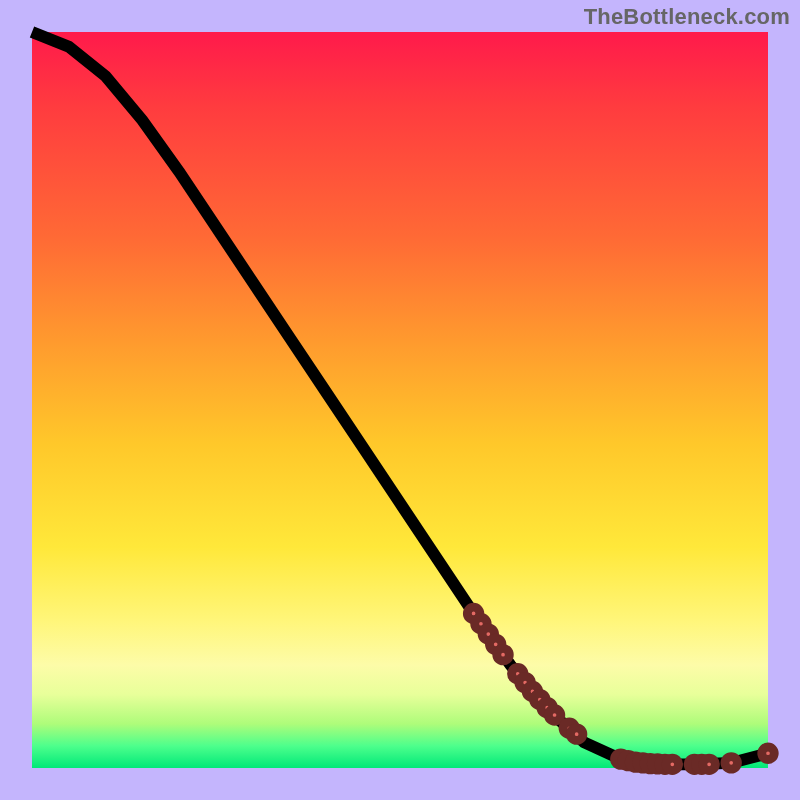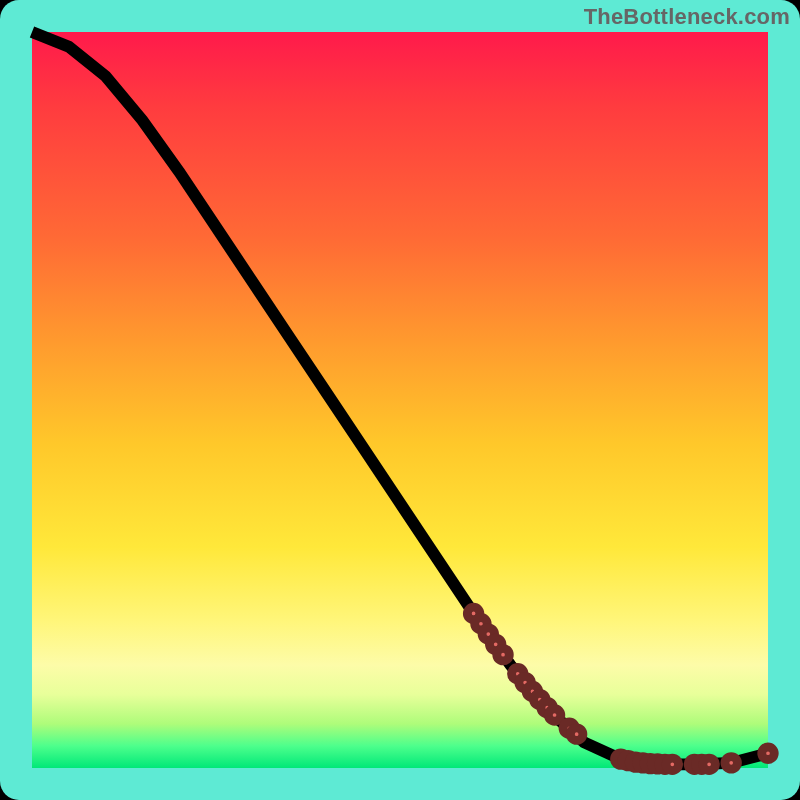--- a/index.html
+++ b/index.html
@@ -8,22 +8,21 @@
     width: 800px;
     height: 800px;
     background: #000;
     overflow: hidden;
     font-family: Arial, Helvetica, sans-serif;
   }
   .stage {
     position: relative;
     width: 800px;
     height: 800px;
-    background: #5eead4;
-    border-radius: 19px;
+    background: #c4b5fd;
   }
   .watermark {
     position: absolute;
     top: 4px;
     right: 10px;
     color: #666;
     font-size: 22px;
     font-weight: 600;
     letter-spacing: 0.2px;
     user-select: none;

